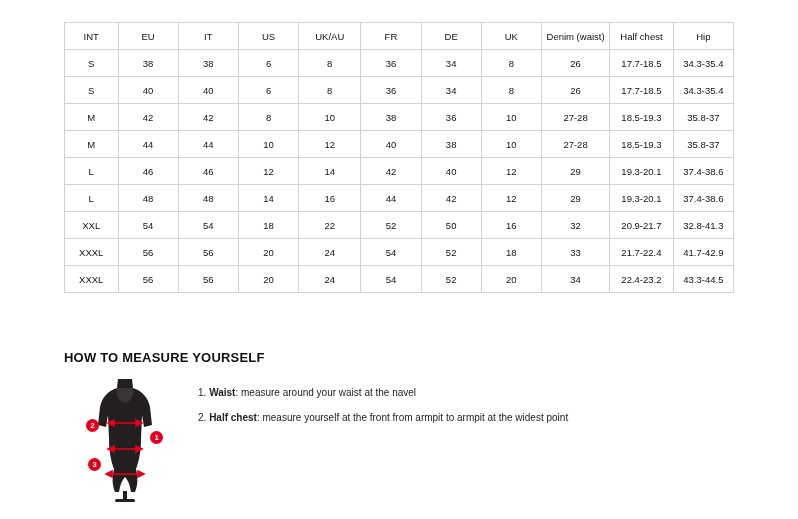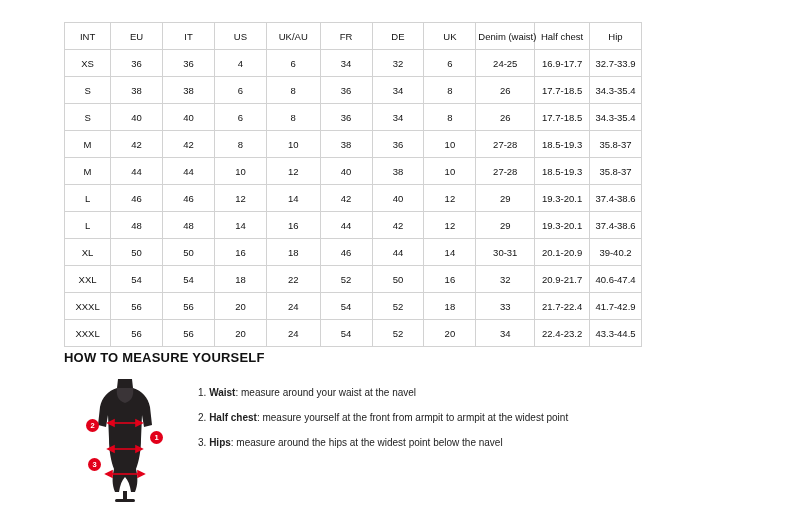--- a/index.html
+++ b/index.html
@@ -19,21 +19,21 @@
   .page {
     position: absolute;
     inset: 0;
   }
 
   
   .table-wrap {
     position: absolute;
     left: 64px;
     top: 22px;
-    width: 578px;
+    width: 670px;
   }
   table.size-table {
     border-collapse: collapse;
     width: 100%;
     table-layout: fixed;
   }
   table.size-table th,
   table.size-table td {
     border: 1px solid #d2d2d2;
     height: 26px;
@@ -154,33 +154,20 @@
           <th>FR</th>
           <th>DE</th>
           <th>UK</th>
           <th>Denim (waist)</th>
           <th>Half chest</th>
           <th>Hip</th>
         </tr>
       </thead>
       <tbody>
         <tr>
-          <td>XS</td>
-          <td>36</td>
-          <td>36</td>
-          <td>4</td>
-          <td>6</td>
-          <td>34</td>
-          <td>32</td>
-          <td>6</td>
-          <td>24-25</td>
-          <td>16.9-17.7</td>
-          <td>32.7-33.9</td>
-        </tr>
-        <tr>
           <td>S</td>
           <td>38</td>
           <td>38</td>
           <td>6</td>
           <td>8</td>
           <td>36</td>
           <td>34</td>
           <td>8</td>
           <td>26</td>
           <td>17.7-18.5</td>
@@ -245,44 +232,31 @@
           <td>14</td>
           <td>16</td>
           <td>44</td>
           <td>42</td>
           <td>12</td>
           <td>29</td>
           <td>19.3-20.1</td>
           <td>37.4-38.6</td>
         </tr>
         <tr>
-          <td>XL</td>
-          <td>50</td>
-          <td>50</td>
-          <td>16</td>
-          <td>18</td>
-          <td>46</td>
-          <td>44</td>
-          <td>14</td>
-          <td>30-31</td>
-          <td>20.1-20.9</td>
-          <td>39-40.2</td>
-        </tr>
-        <tr>
           <td>XXL</td>
           <td>54</td>
           <td>54</td>
           <td>18</td>
           <td>22</td>
           <td>52</td>
           <td>50</td>
           <td>16</td>
           <td>32</td>
           <td>20.9-21.7</td>
-          <td>40.6-47.4</td>
+          <td>32.8-41.3</td>
         </tr>
         <tr>
           <td>XXXL</td>
           <td>56</td>
           <td>56</td>
           <td>20</td>
           <td>24</td>
           <td>54</td>
           <td>52</td>
           <td>18</td>
@@ -352,22 +326,18 @@
 
       <div class="notes-col">
         <div class="note">
           <span>1.</span>
           <b>Waist</b><span>: measure around your waist at the navel</span>
         </div>
         <div class="note">
           <span>2.</span>
           <b>Half chest</b><span>: measure yourself at the front from armpit to armpit at the widest point</span>
         </div>
-        <div class="note">
-          <span>3.</span>
-          <b>Hips</b><span>: measure around the hips at the widest point below the navel</span>
-        </div>
       </div>
 
     </div>
   </div>
 
 </div>
 
 </body></html>

